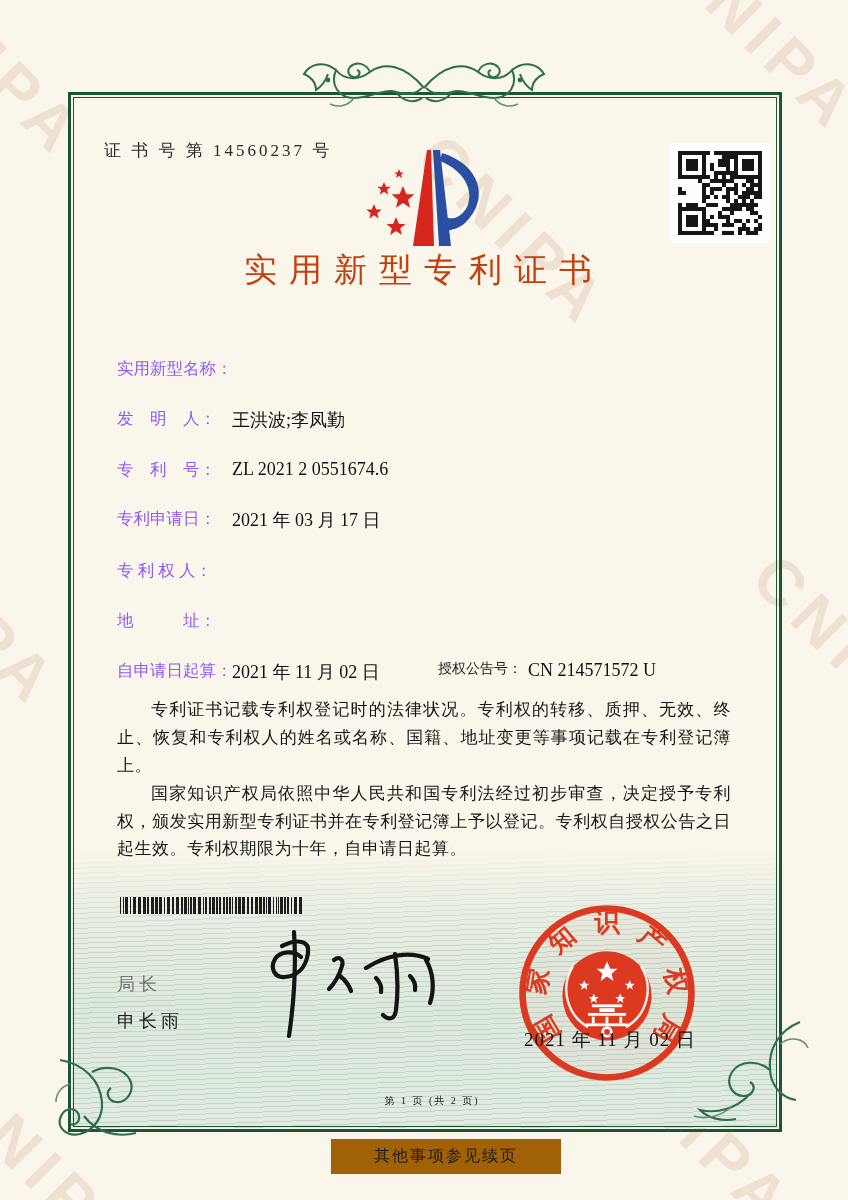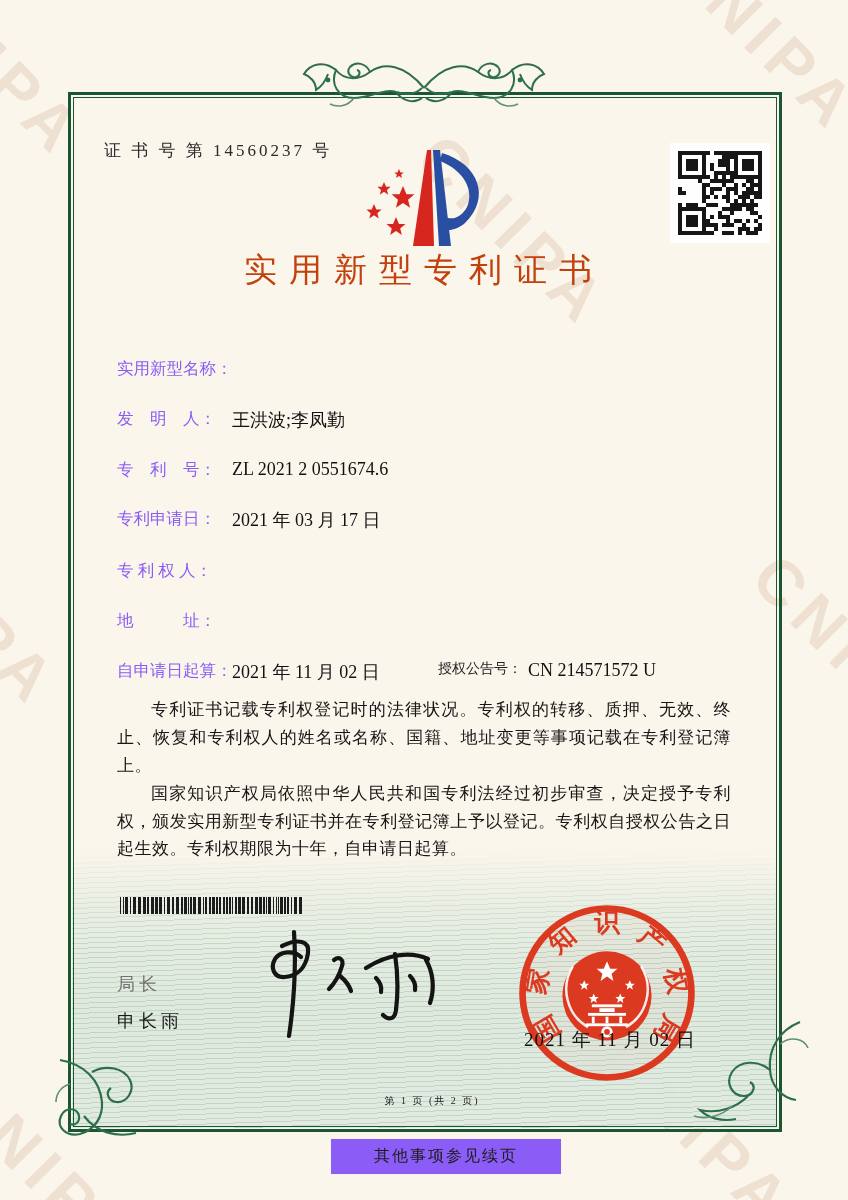--- a/index.html
+++ b/index.html
@@ -82,21 +82,21 @@
   .seal-char{font-family:"Liberation Serif",serif;font-size:27px;font-weight:bold;
     fill:#dc3a20;text-anchor:middle;dominant-baseline:middle;}
   .seal-date{position:absolute;left:524px;top:1027px;font-size:19px;letter-spacing:1px;
     color:#131313;z-index:6;white-space:nowrap;}
 
   
   .page-info{position:absolute;left:0;right:0;top:1094px;text-align:center;
     font-size:10px;letter-spacing:2px;color:#222;z-index:4;padding-left:16px;}
   .continuation{
     position:absolute;left:331px;top:1139px;width:230px;padding:7px 0;z-index:4;
-    background:#8b5cf6;text-align:center;font-size:16px;letter-spacing:2px;color:#1d1d1d;
+    background:#a16207;text-align:center;font-size:16px;letter-spacing:2px;color:#1d1d1d;
     box-shadow:0 0 4px rgba(0,0,0,0.03);
   }
 
   .ornament{position:absolute;z-index:3;}
   svg{display:block;}
 </style>
 </head>
 <body>
 
 <svg width="0" height="0" style="position:absolute" aria-hidden="true">

